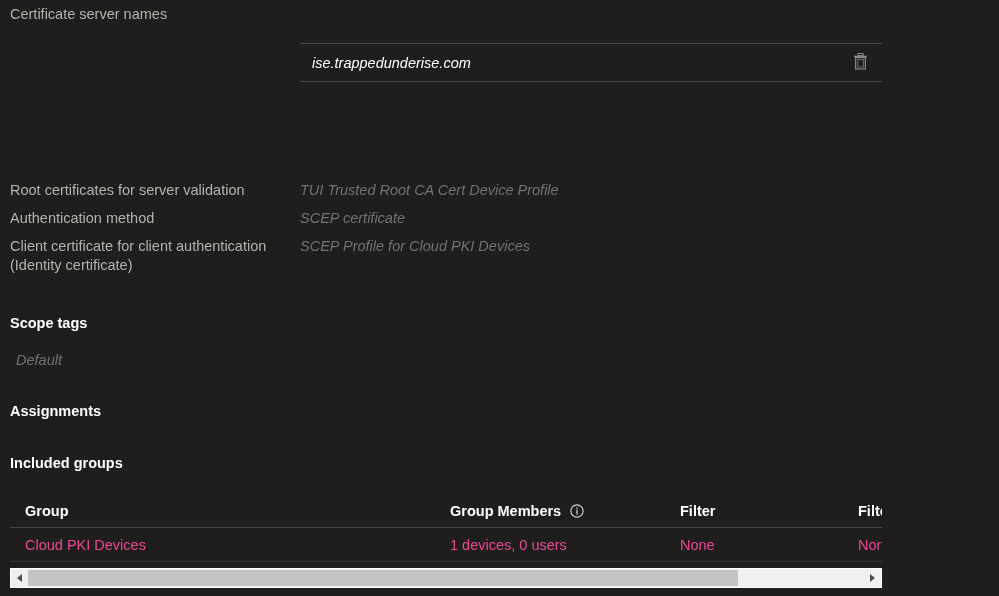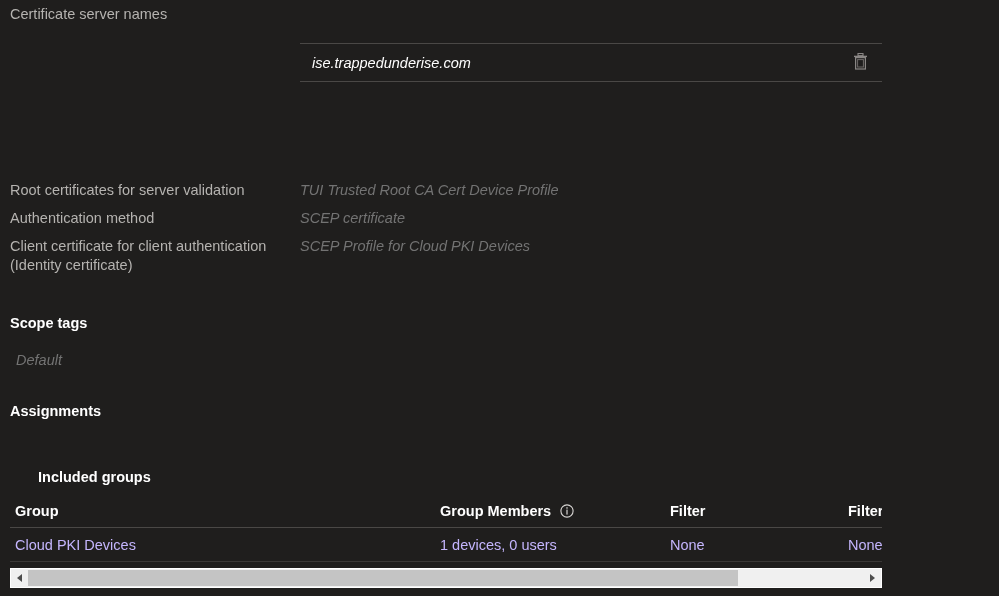--- a/index.html
+++ b/index.html
@@ -106,21 +106,21 @@
     position: absolute;
     left: 300px;
     top: 0;
     width: 580px;
   }
 
   
   .scope-title   { position: absolute; left: 10px; top: 314px; }
   .scope-value   { position: absolute; left: 16px; top: 351px; }
   .assign-title  { position: absolute; left: 10px; top: 402px; }
-  .incl-title    { position: absolute; left: 10px; top: 468px; margin-left: 28px; }
+  .incl-title    { position: absolute; left: 10px; top: 454px; }
 
   
   .table-wrap {
     position: absolute;
     left: 0;
     top: 494px;
     width: 882px;
     height: 70px;
     overflow: hidden;
   }
@@ -138,26 +138,27 @@
   }
   .grid-head { top: 0; }
   .grid-body { top: 34px; }
   .cell {
     position: absolute;
     top: 0;
     height: 34px;
     line-height: 34px;
     font-size: 14.5px;
     white-space: nowrap;
+    margin-left: 10px;
   }
   .cell-head {
     font-weight: bold;
     color: #ffffff;
   }
-  .cell-body { color: #c4b5fd; }
+  .cell-body { color: #ec4899; }
   .col-group   { left: 15px;  width: 410px; }
   .col-members { left: 440px; width: 215px; }
   .col-filter1 { left: 670px; width: 180px; }
   .col-filter2 { left: 848px; width: 180px; }
 
   .head-divider {
     position: absolute;
     left: 10px;
     top: 33px;
     width: 872px;

